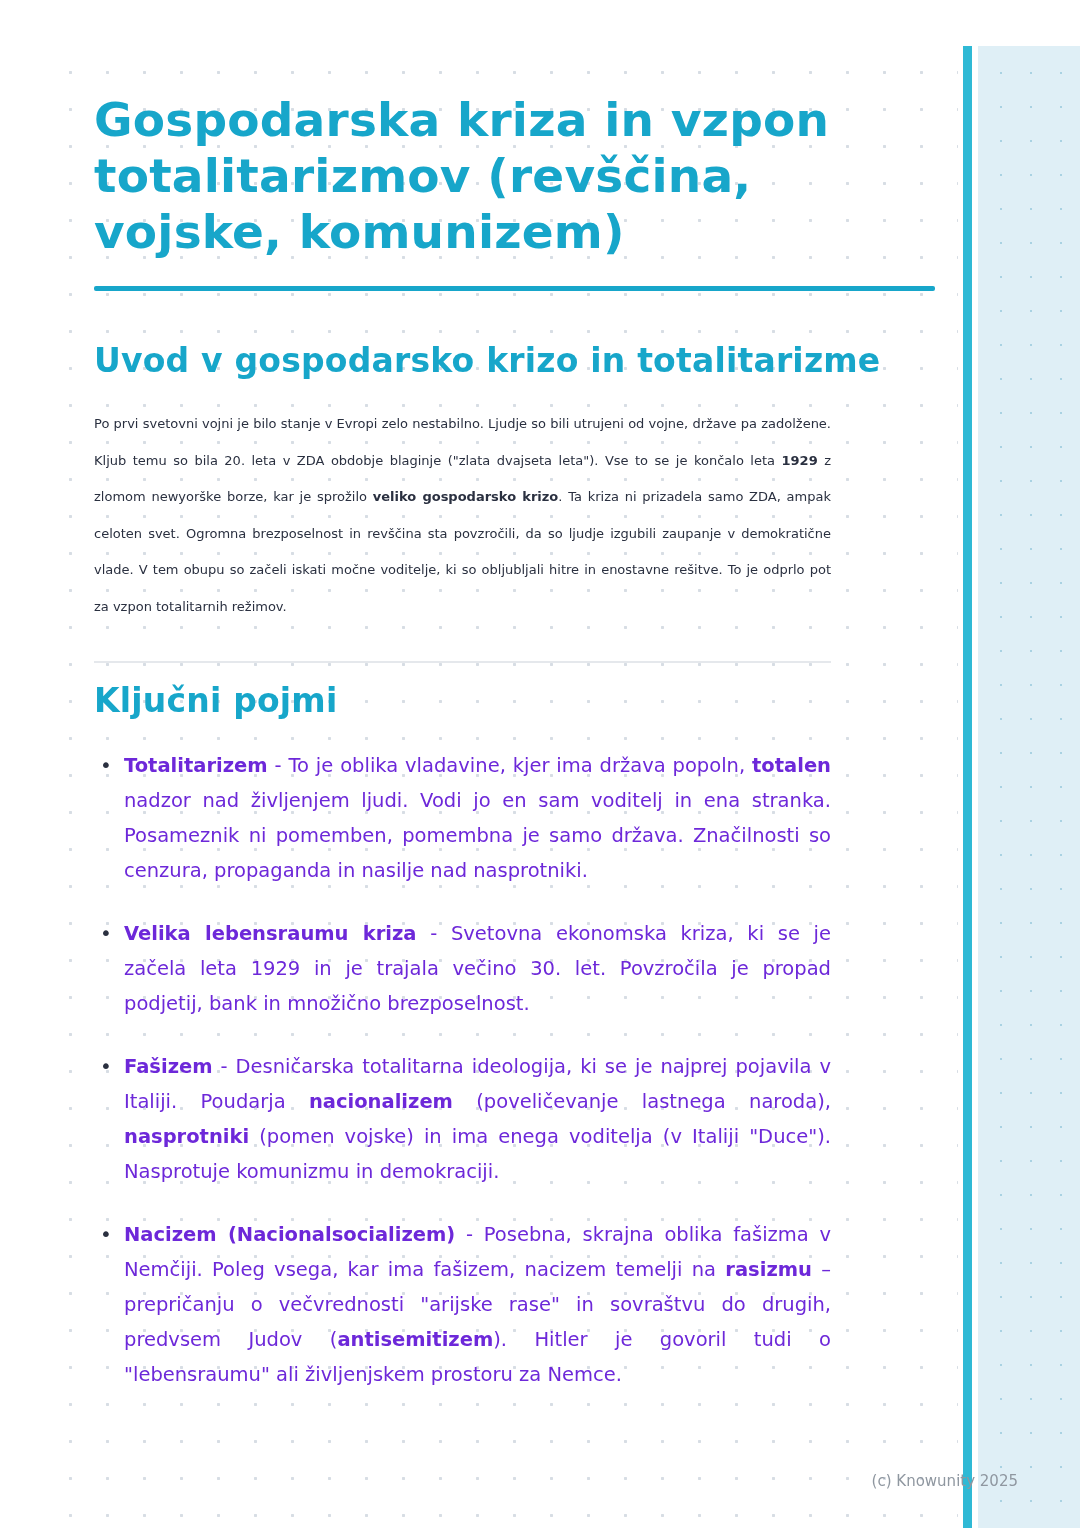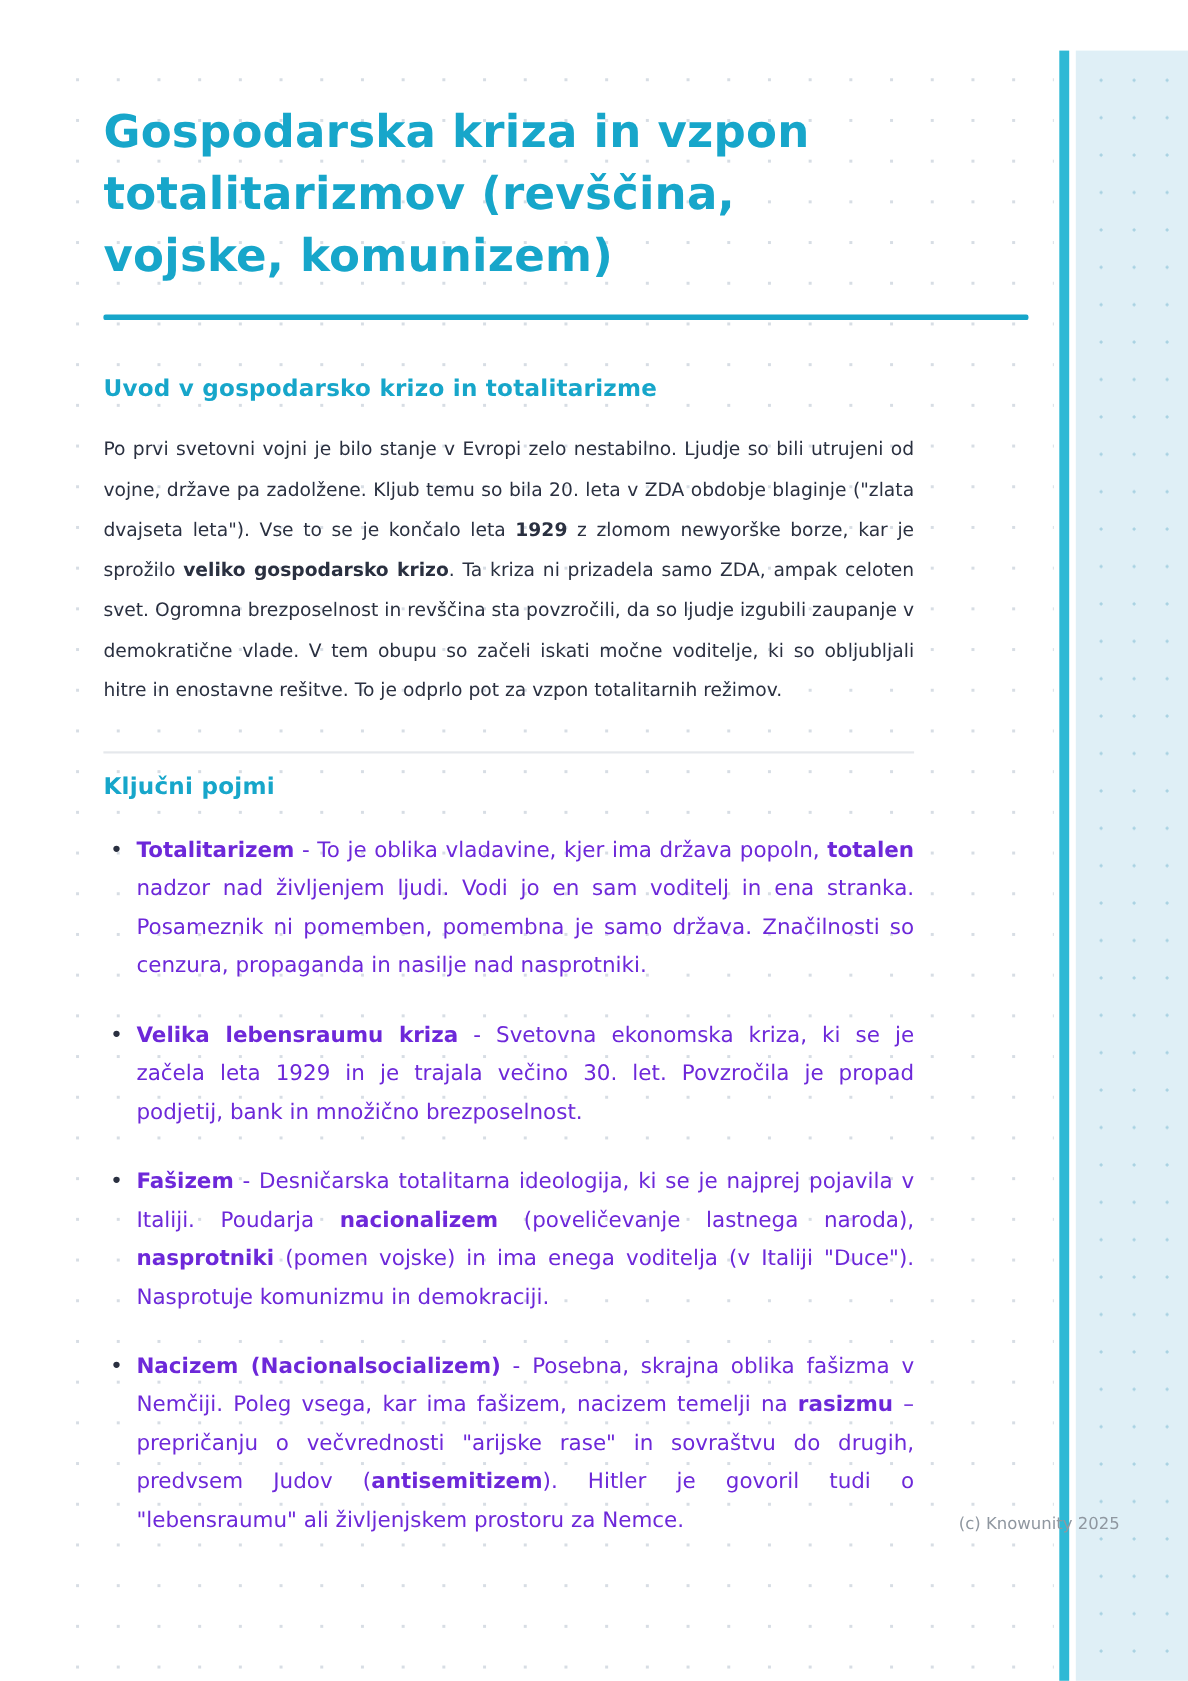--- a/index.html
+++ b/index.html
@@ -29,45 +29,45 @@
     background-image: radial-gradient(circle, #a9d2e2 1.4px, transparent 1.5px);
     background-size: 30px 34px;
     background-position: 8px 10px;
     z-index:0;
   }
   .content {
     position:absolute; left:94px; top:92px; width:841px; z-index:2;
   }
   h1.title {
     color:#17a6ca;
-    font-size:41px;
+    font-size:47px;
     font-weight:800;
     line-height:56px;
     letter-spacing:0.2px;
   }
   h1.title span { display:block; }
   .rule {
     margin-top:26px;
     width:100%;
     height:5px;
     background:#17a6ca;
     border-radius:2px;
   }
   h2.section-heading {
     color:#17a6ca;
-    font-size:21px;
+    font-size:33px;
     font-weight:800;
     letter-spacing:0.2px;
   }
   .heading-intro { margin-top:50px; }
   .heading-terms { margin-top:18px; }
   .para {
     margin-top:26px;
     width:737px;
-    font-size:17px;
+    font-size:13px;
     line-height:36.5px;
     text-align:justify;
     color:#2a3040;
   }
   .divider {
     margin-top:36px;
     width:737px;
     border:none;
     border-top:2px solid #e5e8ec;
   }
@@ -90,21 +90,21 @@
     position:absolute;
     left:-24px;
     top:0;
     font-size:20px;
     color:#2a3040;
   }
   b { font-weight:700; }
   .footer {
     position:absolute;
     right:62px;
-    top:1376px;
+    top:1472px;
     font-size:15px;
     color:#8f97a0;
     z-index:3;
   }
 </style>
 </head>
 <body>
 
 <div class="dots-main"></div>
 <div class="side-stripe"></div>

